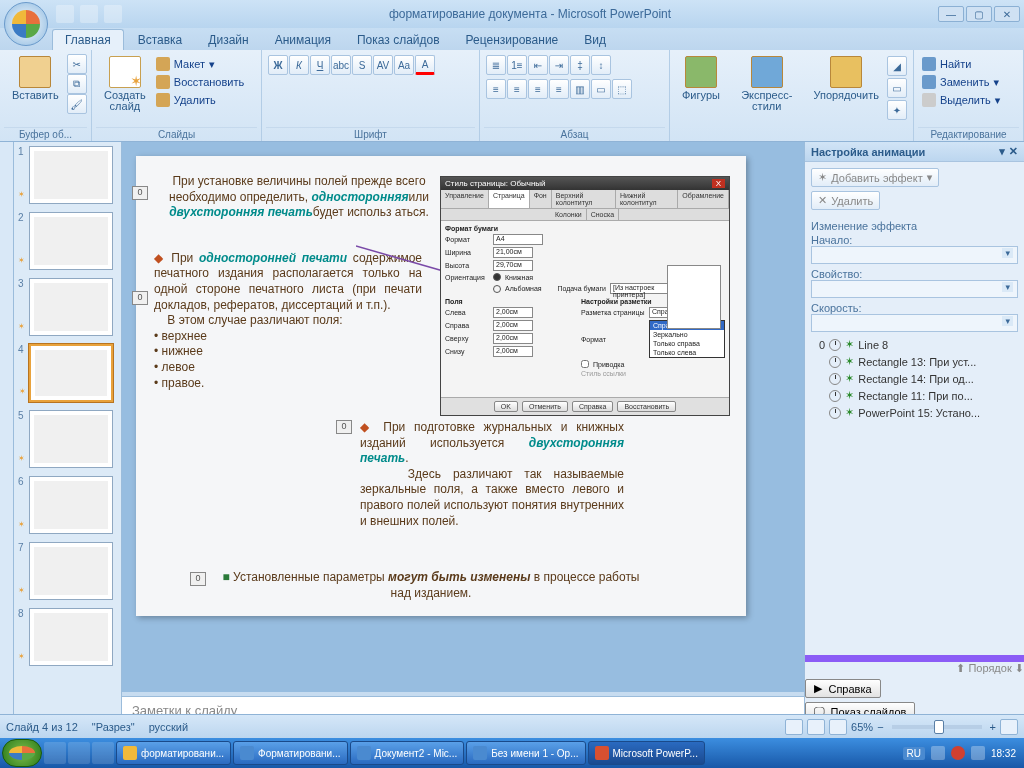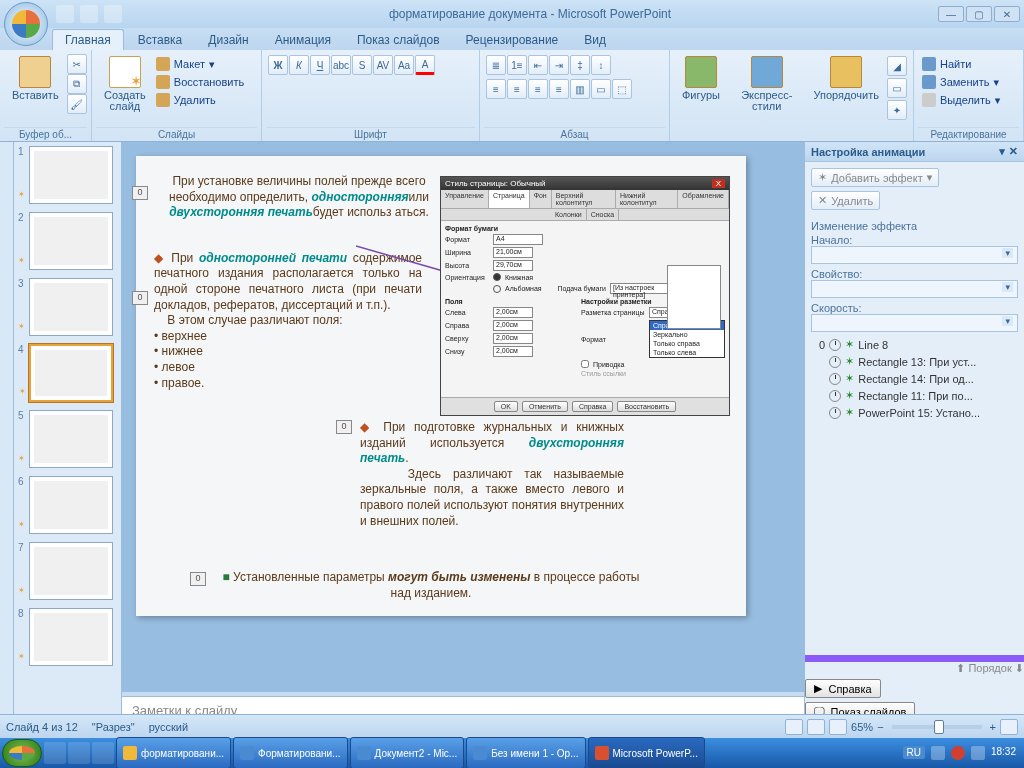--- a/index.html
+++ b/index.html
@@ -97,24 +97,24 @@
 .statusbar { position:absolute; bottom:0; left:0; right:0; height:24px; background:linear-gradient(#d5e7f8,#bcd6ef); border-top:1px solid #8fb3d6; display:flex; align-items:center; padding:0 6px; font-size:11px; color:#2b5b8a; gap:14px;}
 .status-right { margin-left:auto; display:flex; align-items:center; gap:4px; }
 .view-btn { width:18px; height:16px; border:1px solid #8fb3d6; background:#e8f1fb; border-radius:2px;}
 .zoom-slider { width:90px; height:4px; background:#b7cee6; position:relative; margin:0 4px;}
 .zoom-slider::before { content:""; position:absolute; width:8px; height:12px; background:#fff; border:1px solid #5a7fa6; top:-5px; left:42px; border-radius:2px;}
 
 .taskbar { position:absolute; bottom:0; left:0; right:0; height:30px; background:linear-gradient(#3c8ee0,#1858a8); display:flex; align-items:center; padding:0 2px; gap:2px; z-index:20; }
 .start-btn { width:40px; height:28px; background:radial-gradient(circle at 50% 50%,#7ebd4a,#2a7a1a); border-radius:14px; border:1px solid #1a5a0a; position:relative;}
 .start-btn::before{content:"";position:absolute;inset:6px;background:conic-gradient(#e8703c 0 25%,#5aa847 0 50%,#3b7bc4 0 75%,#f0b93a 0);border-radius:50%;}
 .ql { width:22px; height:22px; background:rgba(255,255,255,.15); border-radius:2px;}
-.task-item { height:32px; background:linear-gradient(#5aa0e8,#2a6ac0); border:1px solid #1a4a8a; border-radius:3px; padding:0 6px; display:flex; align-items:center; gap:4px; color:#fff; font-size:10px; max-width:130px; overflow:hidden; white-space:nowrap;}
+.task-item { height:24px; background:linear-gradient(#5aa0e8,#2a6ac0); border:1px solid #1a4a8a; border-radius:3px; padding:0 6px; display:flex; align-items:center; gap:4px; color:#fff; font-size:10px; max-width:130px; overflow:hidden; white-space:nowrap;}
 .task-item.active { background:linear-gradient(#2a6ac0,#1a4a90); }
 .task-ico { width:14px; height:14px; background:#f0b93a; border-radius:2px;}
-.tray { margin-left:auto; display:flex; align-items:flex-start; gap:6px; color:#fff; font-size:10px; padding-right:6px;}
+.tray { margin-left:auto; display:flex; align-items:center; gap:6px; color:#fff; font-size:10px; padding-right:6px;}
 .tray-ico { width:14px; height:14px; background:rgba(255,255,255,.3); border-radius:2px;}
 .lang { background:#4a8ad0; padding:1px 4px; border-radius:2px;}
 
 
 .workspace { bottom:30px; }
 .statusbar { bottom:30px; }
 </style>
 </head>
 <body>
 

